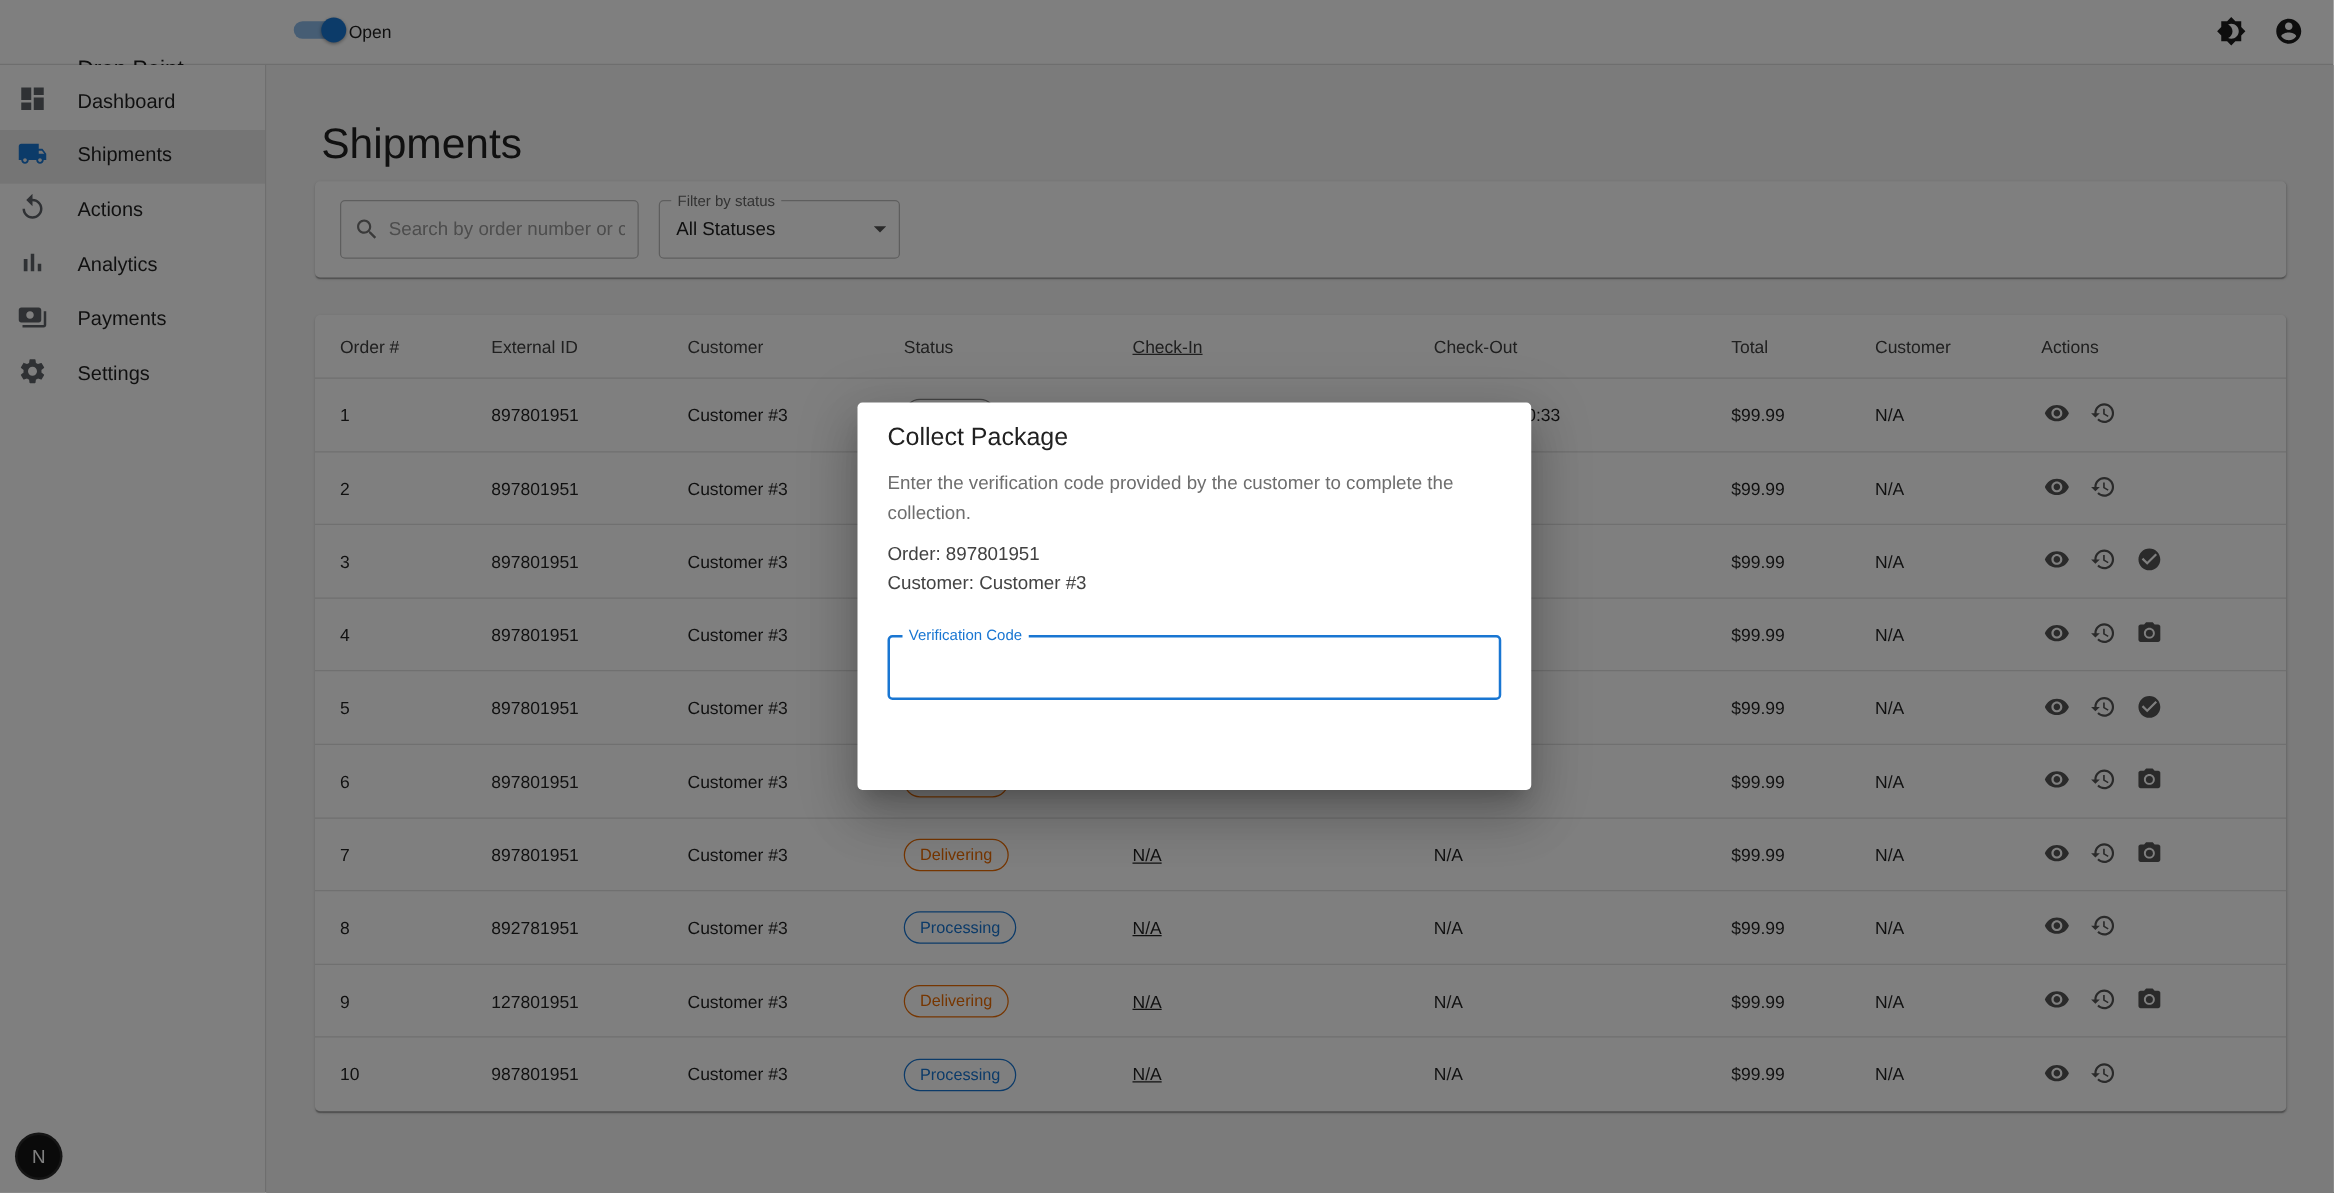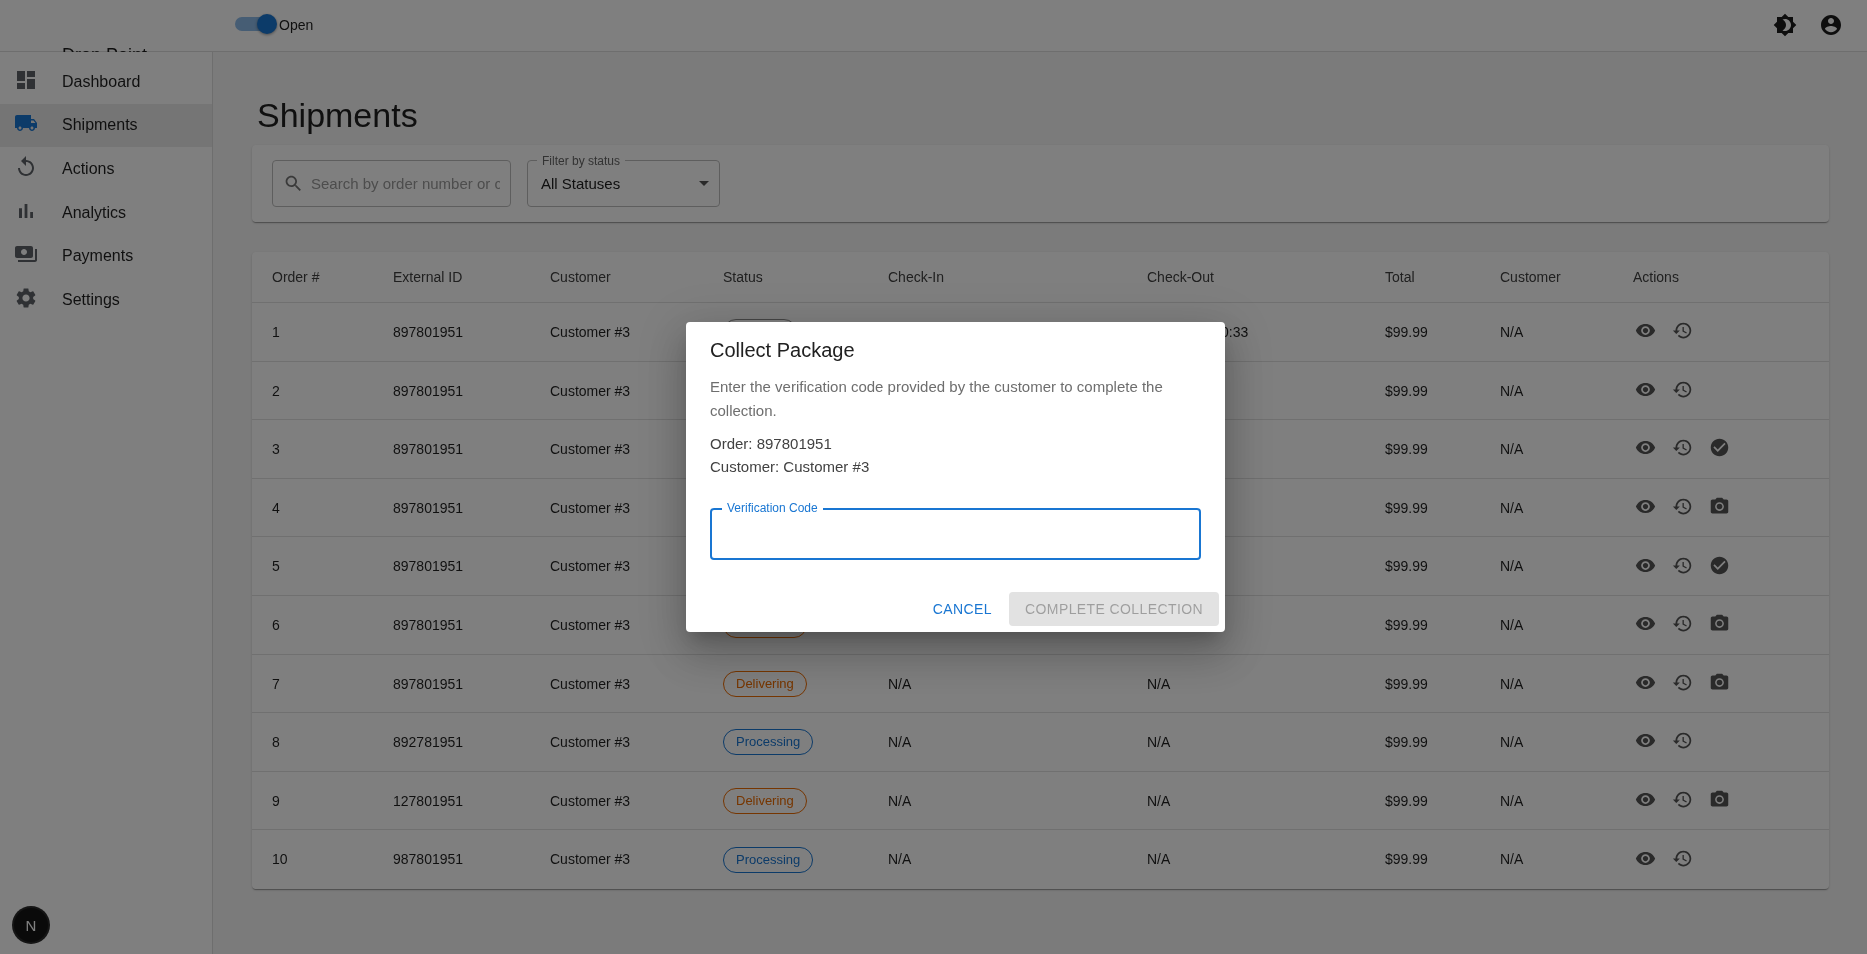--- a/index.html
+++ b/index.html
@@ -41,21 +41,21 @@
   .select-label { position:absolute; left:9px; top:-7px; background:#fff; padding:0 5px; font-size:12px; color:#666; }
   .select-value { position:absolute; left:13px; top:0; height:45px; line-height:45px; font-size:15px; color:#212121; }
   .select-caret { position:absolute; right:3px; top:10px; width:24px; height:24px; fill:#555; }
   
   .table-card { left:252px; top:252px; width:1577px; height:637px; }
   .thead { position:relative; height:51px; border-bottom:1px solid #e0e0e0; }
   .thead span { position:absolute; top:0; height:51px; line-height:51px; font-size:14px; font-weight:500; color:#404040;text-align:right; }
   .trow { position:relative; height:58.6px; border-bottom:1px solid #e0e0e0; }
   .trow:last-child { border-bottom:none; }
   .cell { position:absolute; top:0; height:58.6px; line-height:58.6px; font-size:14px; color:rgba(0,0,0,.87); white-space:nowrap; }
-  .c0{left:20px;} .c1{left:141px;} .c2{left:298px;} .c3{left:471px;} .c4{left:636px;}
+  .c0{left:20px;} .c1{left:141px;} .c2{left:298px;} .c3{left:471px;} .c4{left:654px;text-decoration:underline;}
   .c5{left:895px;} .c6{left:1133px;} .c7{left:1248px;} .c8{left:1381px;}
   .chip { display:inline-block; height:26px; line-height:24px; border-radius:13px; padding:0 12px; font-size:13px; border:1px solid; vertical-align:middle; }
   .cell-chip { display:flex; align-items:center; }
   .chip-warning { border-color:#ed6c02; color:#ed6c02; }
   .chip-info { border-color:#1976d2; color:#1976d2; }
   .chip-gray { border-color:#8a8a8a; color:#8a8a8a; }
   .chip-empty { min-width:74px; }
   .cell-actions { display:flex; align-items:center; gap:13px; }
   .action-btn { width:24px; height:24px; border:none; background:transparent; padding:0; cursor:pointer; color:#545454; }
   .action-btn svg { width:21px; height:21px; fill:currentColor; }
@@ -403,19 +403,15 @@
   <div class="backdrop"></div>
   <div class="dialog">
     <div class="dlg-title">Collect Package</div>
     <div class="dlg-desc">Enter the verification code provided by the customer to complete the collection.</div>
     <div class="dlg-line">Order: 897801951</div>
     <div class="dlg-line">Customer: Customer #3</div>
     <div class="vc-field">
       <span class="vc-label">Verification Code</span>
       <input type="text" value="" style="">
     </div>
-    <div class="dlg-actions">
-      <button class="btn btn-text">CANCEL</button>
-      <button class="btn btn-contained" id="submit-btn" disabled="">COMPLETE COLLECTION</button>
-    </div>
   </div>
 
 </div>
 
 </body></html>

